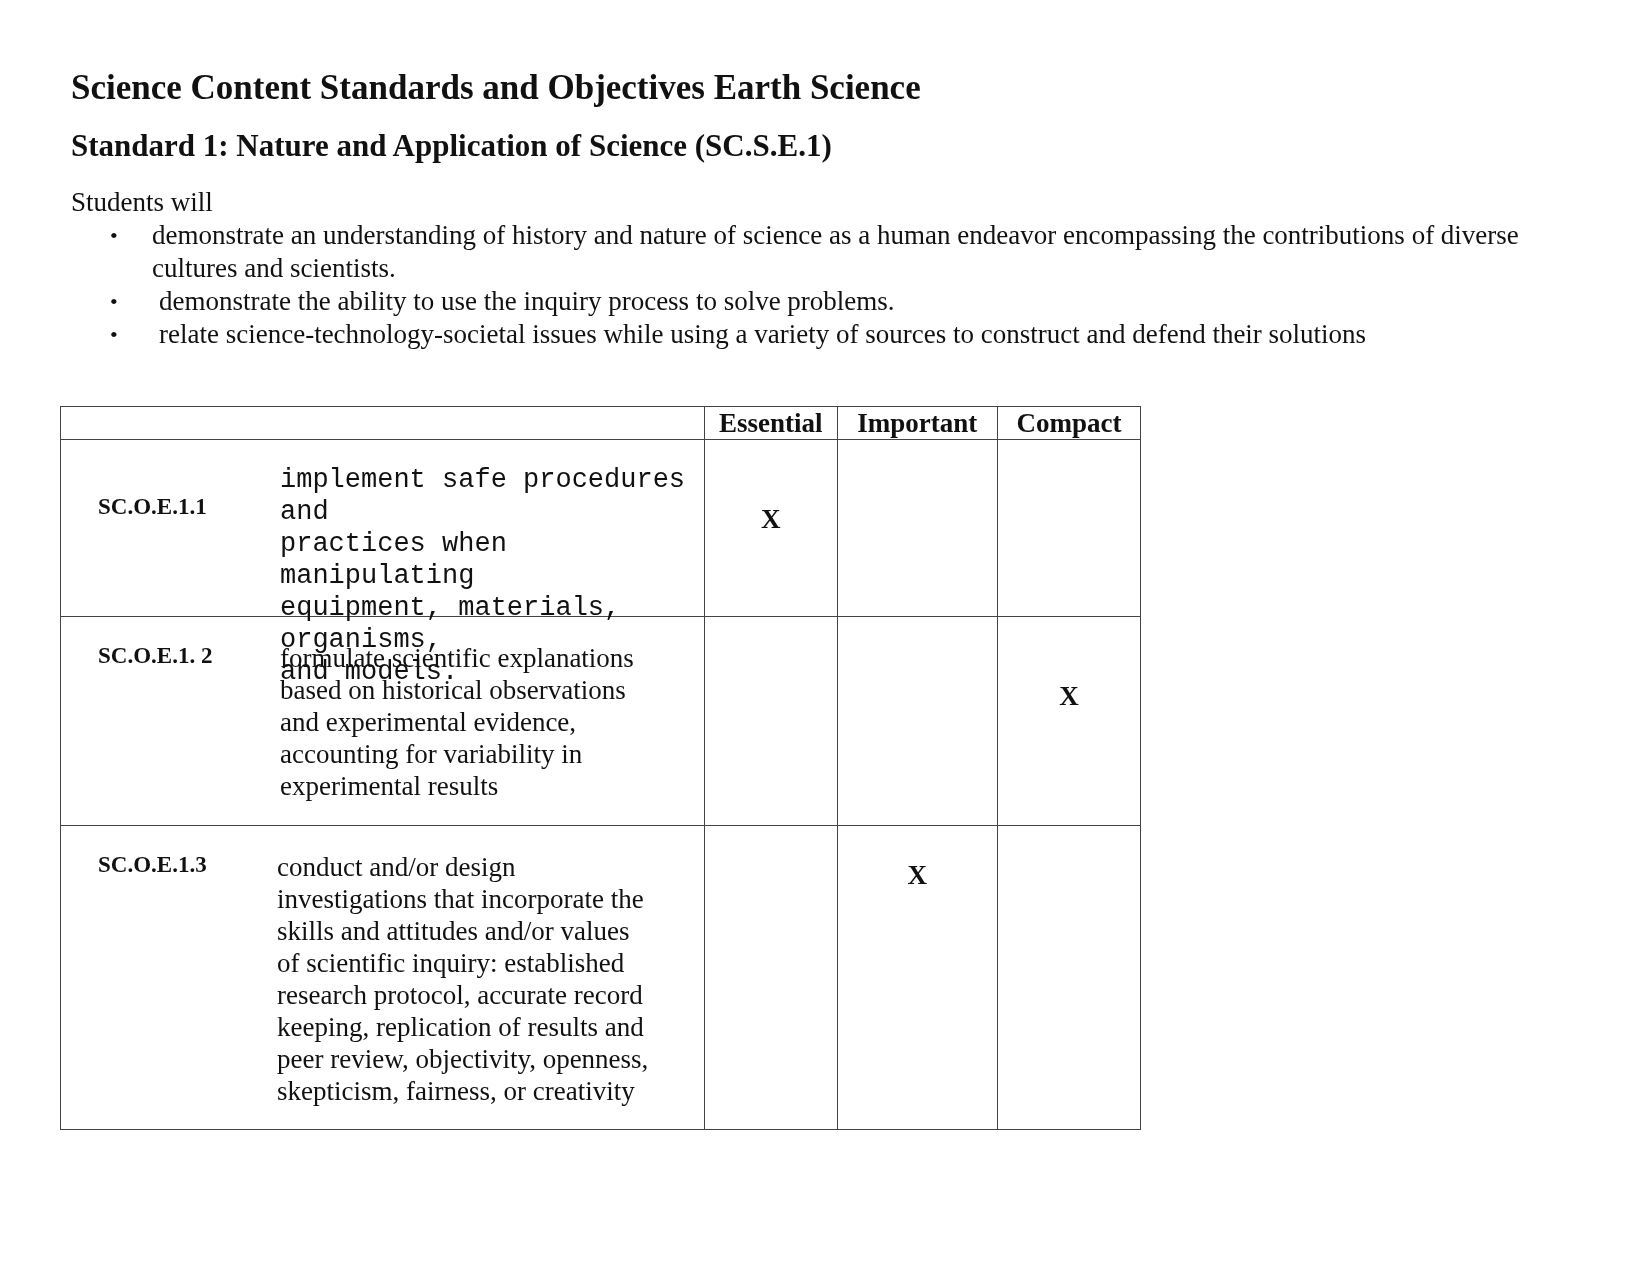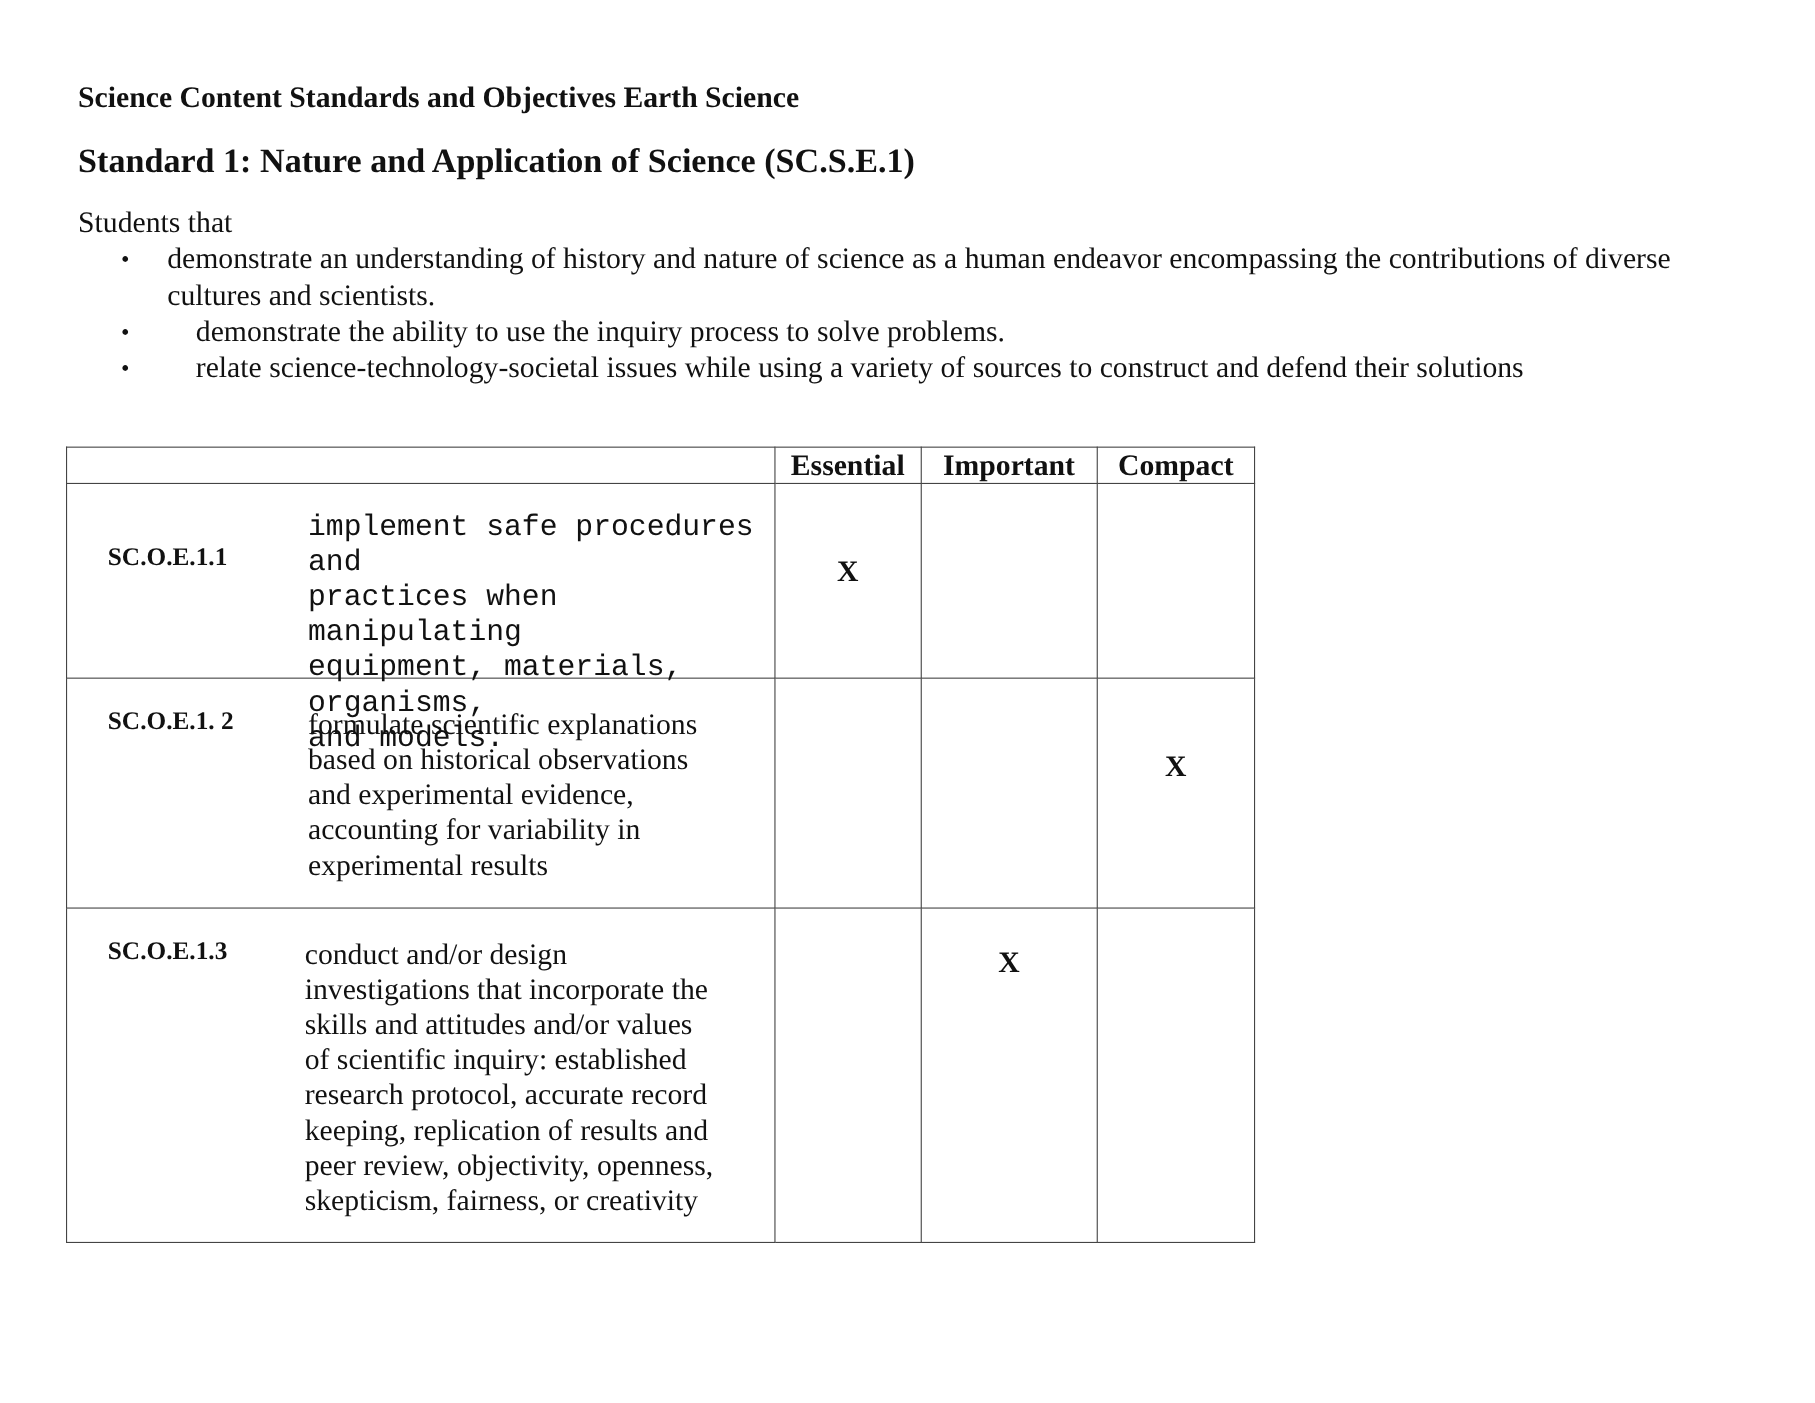--- a/index.html
+++ b/index.html
@@ -2,40 +2,40 @@
 <html><head>
 <meta charset="utf-8">
 <style>
   html, body { margin: 0; padding: 0; background: #ffffff; }
   body {
     width: 1650px; height: 1275px; position: relative; overflow: hidden;
     font-family: "Liberation Serif", "DejaVu Serif", serif; color: #111;
   }
   .title {
     position: absolute; left: 71px; top: 72px;
-    font-size: 27px; font-weight: bold; line-height: 32px; white-space: nowrap;
+    font-size: 35px; font-weight: bold; line-height: 32px; white-space: nowrap;
   }
   .standard {
     position: absolute; left: 71px; top: 130px;
     font-size: 31px; font-weight: bold; line-height: 32px; white-space: nowrap;
   }
   .intro {
     position: absolute; left: 71px; top: 186px;
     font-size: 27px; line-height: 32px; white-space: nowrap;
   }
   .bullets {
     position: absolute; left: 108px; top: 219px; width: 1480px;
     margin: 0; padding: 0; list-style: none;
     font-size: 27px; line-height: 33px;
   }
   .bullets li { position: relative; padding-left: 44px; }
   .bullets li .dot {
     position: absolute; left: 2px; top: 0; font-size: 22px;
   }
-  .bullets li.indent-extra .btext { padding-left: 7px; margin-left: 19px; }
+  .bullets li.indent-extra .btext { padding-left: 7px; }
   table.objectives {
     position: absolute; left: 60px; top: 406px;
     border-collapse: collapse; width: 1081px;
     font-size: 27px;
   }
   table.objectives td, table.objectives th {
     border: 1.5px solid #444; vertical-align: top; padding: 0;
   }
   table.objectives th {
     font-weight: bold; height: 32px; line-height: 32px; text-align: center;
@@ -55,21 +55,21 @@
     position: absolute; left: 0; right: 0; text-align: center;
     font-size: 27px; font-weight: bold;
   }
   td.mark-cell { position: relative; }
 </style>
 </head>
 <body>
 
 <div class="title">Science Content Standards and Objectives Earth Science</div>
 <div class="standard">Standard 1: Nature and Application of Science (SC.S.E.1)</div>
-<div class="intro">Students that</div>
+<div class="intro">Students will</div>
 
 <ul class="bullets">
   <li>
     <span class="dot">•</span>
     <span class="btext">demonstrate an understanding of history and nature of science as a human endeavor encompassing the contributions of diverse cultures and scientists.</span>
   </li>
   <li class="indent-extra">
     <span class="dot">•</span>
     <span class="btext">demonstrate the ability to use the inquiry process to solve problems.</span>
   </li>

